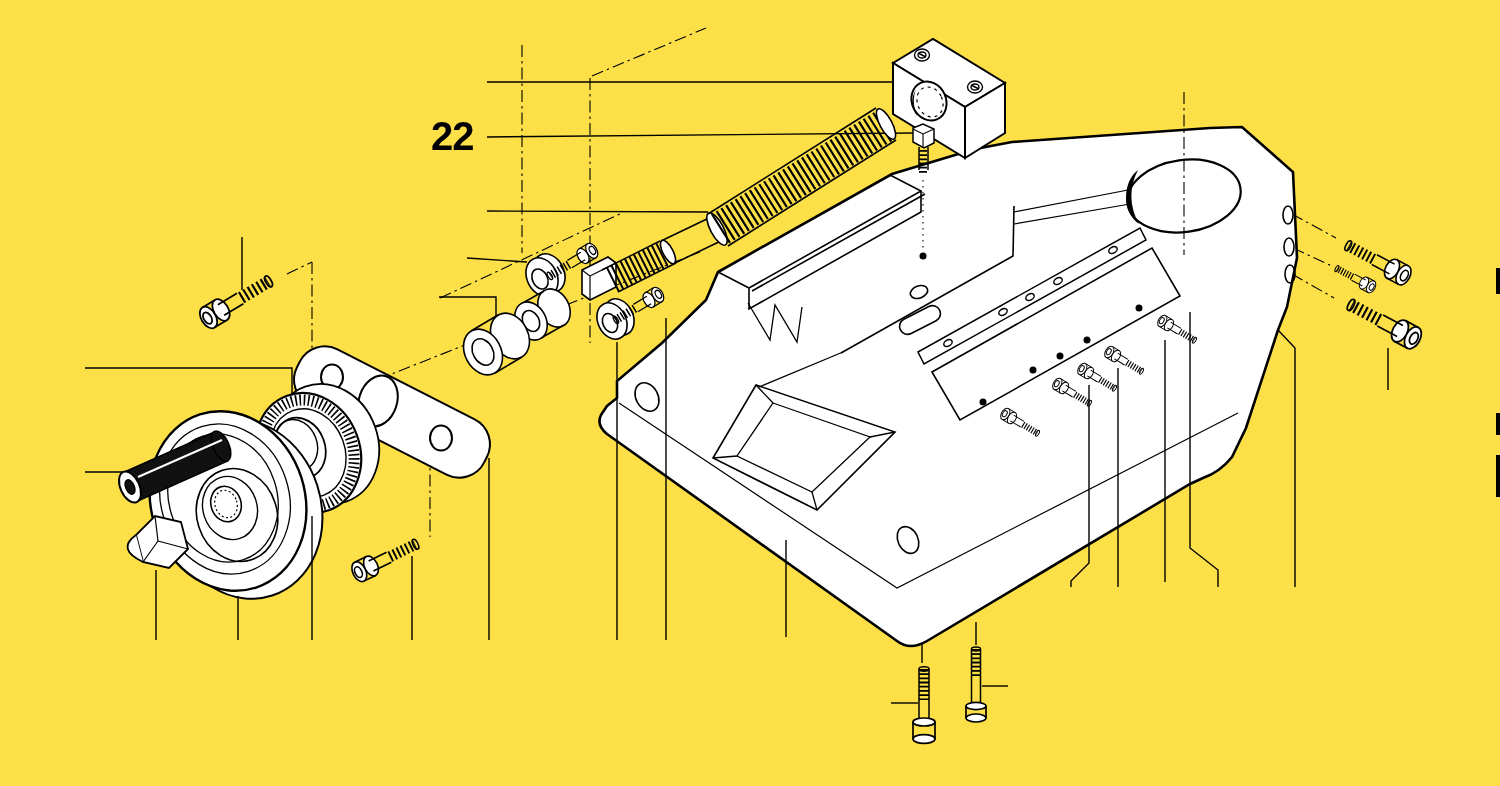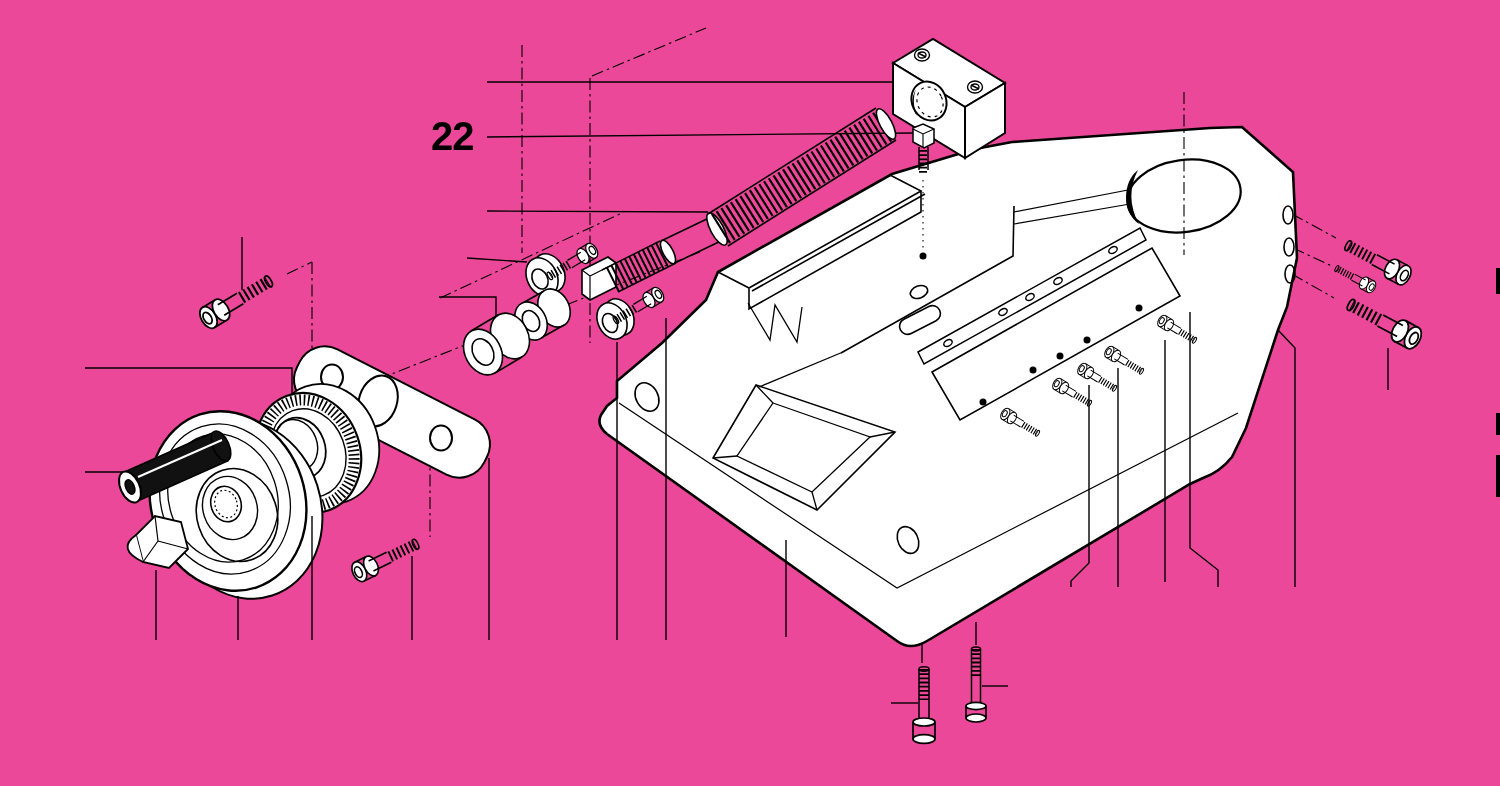--- a/index.html
+++ b/index.html
@@ -1,16 +1,16 @@
 <!DOCTYPE html>
 <html><head>
 <meta charset="utf-8">
 <style>
   html,body{margin:0;padding:0;background:#888;}
-  .stage{width:1500px;height:786px;position:relative;background:#ec4899;overflow:hidden;margin:0 auto;
+  .stage{width:1500px;height:786px;position:relative;background:#fde047;overflow:hidden;margin:0 auto;
          font-family:"Liberation Sans", sans-serif;}
   svg{display:block;position:absolute;left:0;top:0;}
   .ln{stroke:#000;fill:none;}
   .callout{font-weight:bold;font-size:40px;letter-spacing:-1px;fill:#000;}
 </style>
 </head>
 <body>
 
 <div class="stage">
 <svg width="1500" height="786" viewBox="0 0 1500 786">

